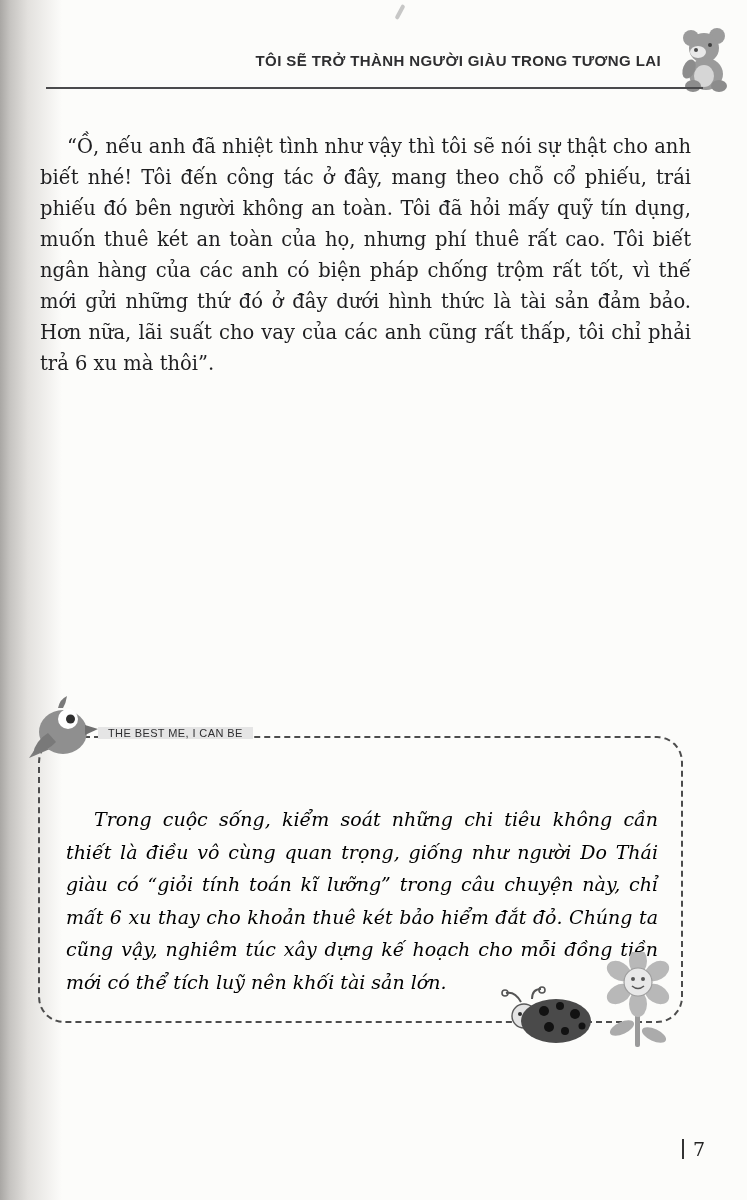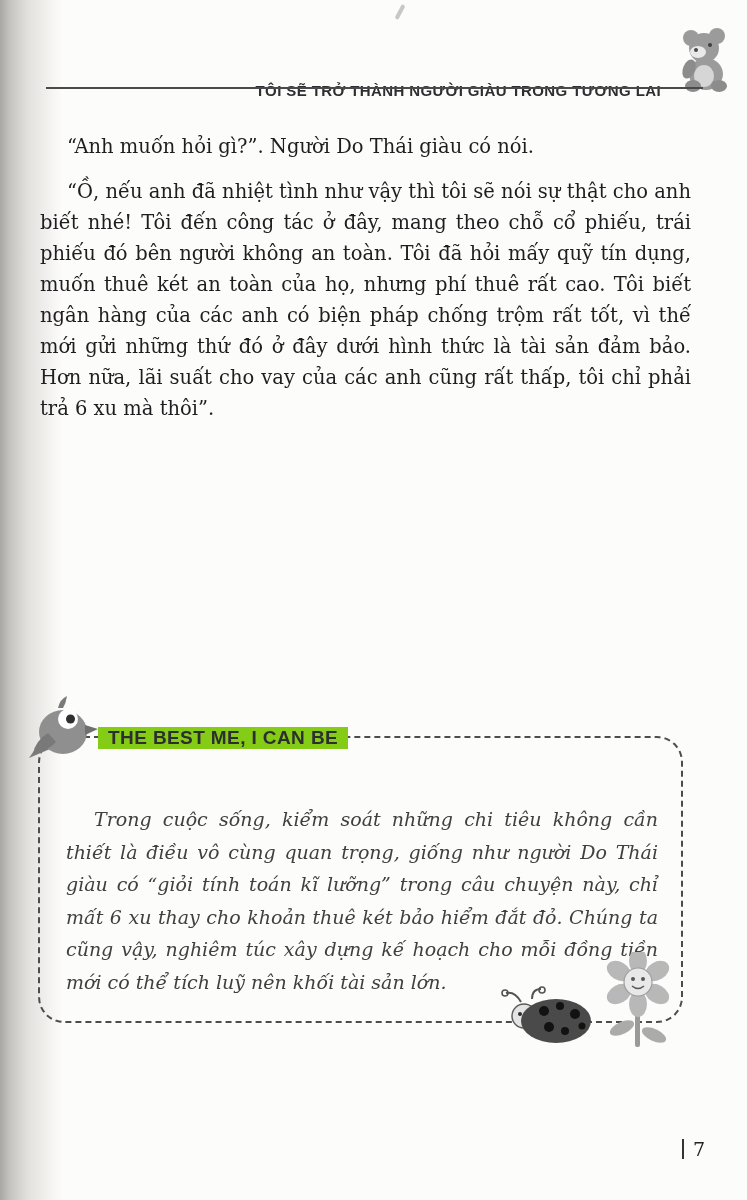--- a/index.html
+++ b/index.html
@@ -15,45 +15,45 @@
     background:linear-gradient(to right,#a9a7a4 0px,#c6c4c1 10px,#e3e1de 28px,rgba(252,252,250,0) 62px);
   }
   .scan-mark {
     position:absolute; top:4px; left:398px; width:4px; height:16px;
     background:#b9b9b9; transform:rotate(28deg); border-radius:2px; opacity:.8;
   }
   
   .header-title {
     position:absolute; top:52px; right:86px;
     font-family:"Liberation Sans","DejaVu Sans",sans-serif; font-weight:700;
-    font-size:15px; letter-spacing:.4px; color:#2e2e30; white-space:nowrap;margin-top:30px;
+    font-size:15px; letter-spacing:.4px; color:#2e2e30; white-space:nowrap;
   }
   .bear { position:absolute; top:26px; right:12px; width:64px; height:66px; }
   .header-rule { position:absolute; top:87px; left:46px; right:44px; height:2px; background:#4a4a4c; }
   
   .content {
     position:absolute; left:40px; right:56px; top:131px;
     font-size:19.5px; line-height:31px; text-align:justify;
   }
   .content p { margin:0 0 14px 0; text-indent:27px; }
   
   .callout {
     position:absolute; left:38px; right:64px; top:736px; height:283px;
     border:2px dashed #4c4c4c; border-radius:26px;
   }
   .callout-label {
-    position:absolute; top:-11px; left:58px; background:#84cc16; padding:0 10px;
-    font-family:"Liberation Sans","DejaVu Sans",sans-serif; font-weight:700;
-    font-size:19px; letter-spacing:.4px; color:#2e2e30; white-space:nowrap;
+    position:absolute; top:-11px; left:58px; background:#e5e5e5; padding:0 10px;
+    font-family:"Liberation Sans","DejaVu Sans",sans-serif; font-weight:400;
+    font-size:11px; letter-spacing:.4px; color:#2e2e30; white-space:nowrap;
   }
   .bird { position:absolute; top:-52px; left:-12px; width:70px; height:80px; }
   .callout-text {
     position:absolute; left:26px; right:23px; top:46px;
     font-style:italic; font-size:19px; line-height:32.5px; text-indent:28px;
-    text-align:justify; color:#404040;
+    text-align:justify; color:#000000;
   }
   .ladybug { position:absolute; bottom:-23px; right:88px; width:102px; height:58px; }
   .flower  { position:absolute; bottom:-26px; right:8px;  width:70px;  height:95px; }
   
   .page-number {
     position:absolute; right:42px; bottom:40px;
     font-size:19px; color:#222; display:flex; align-items:center; gap:9px;
   }
   .page-number .bar { display:inline-block; width:2px; height:20px; background:#333; }
 </style>
@@ -77,21 +77,20 @@
       <ellipse cx="33" cy="50" rx="10" ry="11" fill="#d6d6d6"></ellipse>
       <ellipse cx="18" cy="43" rx="6" ry="10" fill="#8c8c8c" transform="rotate(22 18 43)"></ellipse>
       <ellipse cx="22" cy="60" rx="8" ry="6" fill="#8c8c8c"></ellipse>
       <ellipse cx="48" cy="60" rx="8" ry="6" fill="#8c8c8c"></ellipse>
     </svg>
   </span>
   <div class="header-rule"></div>
 </header>
 
 <section class="content">
-  <p>“Anh muốn hỏi gì?”. Người Do Thái giàu có nói.</p>
   <p>“Ồ, nếu anh đã nhiệt tình như vậy thì tôi sẽ nói sự thật cho anh biết nhé! Tôi đến công tác ở đây, mang theo chỗ cổ phiếu, trái phiếu đó bên người không an toàn. Tôi đã hỏi mấy quỹ tín dụng, muốn thuê két an toàn của họ, nhưng phí thuê rất cao. Tôi biết ngân hàng của các anh có biện pháp chống trộm rất tốt, vì thế mới gửi những thứ đó ở đây dưới hình thức là tài sản đảm bảo. Hơn nữa, lãi suất cho vay của các anh cũng rất thấp, tôi chỉ phải trả 6 xu mà thôi”.</p>
 </section>
 
 <aside class="callout">
   <span class="bird">
     <svg viewBox="0 0 70 80" width="70" height="80">
       <path d="M12 56 L1 72 L22 63 Z" fill="#7d7d7d"></path>
       <path d="M30 22 q2 -9 9 -12 q-1 7 -4 12 Z" fill="#7a7a7a"></path>
       <ellipse cx="35" cy="46" rx="24" ry="22" fill="#8f8f8f"></ellipse>
       <circle cx="40" cy="33" r="10" fill="#ffffff"></circle>

